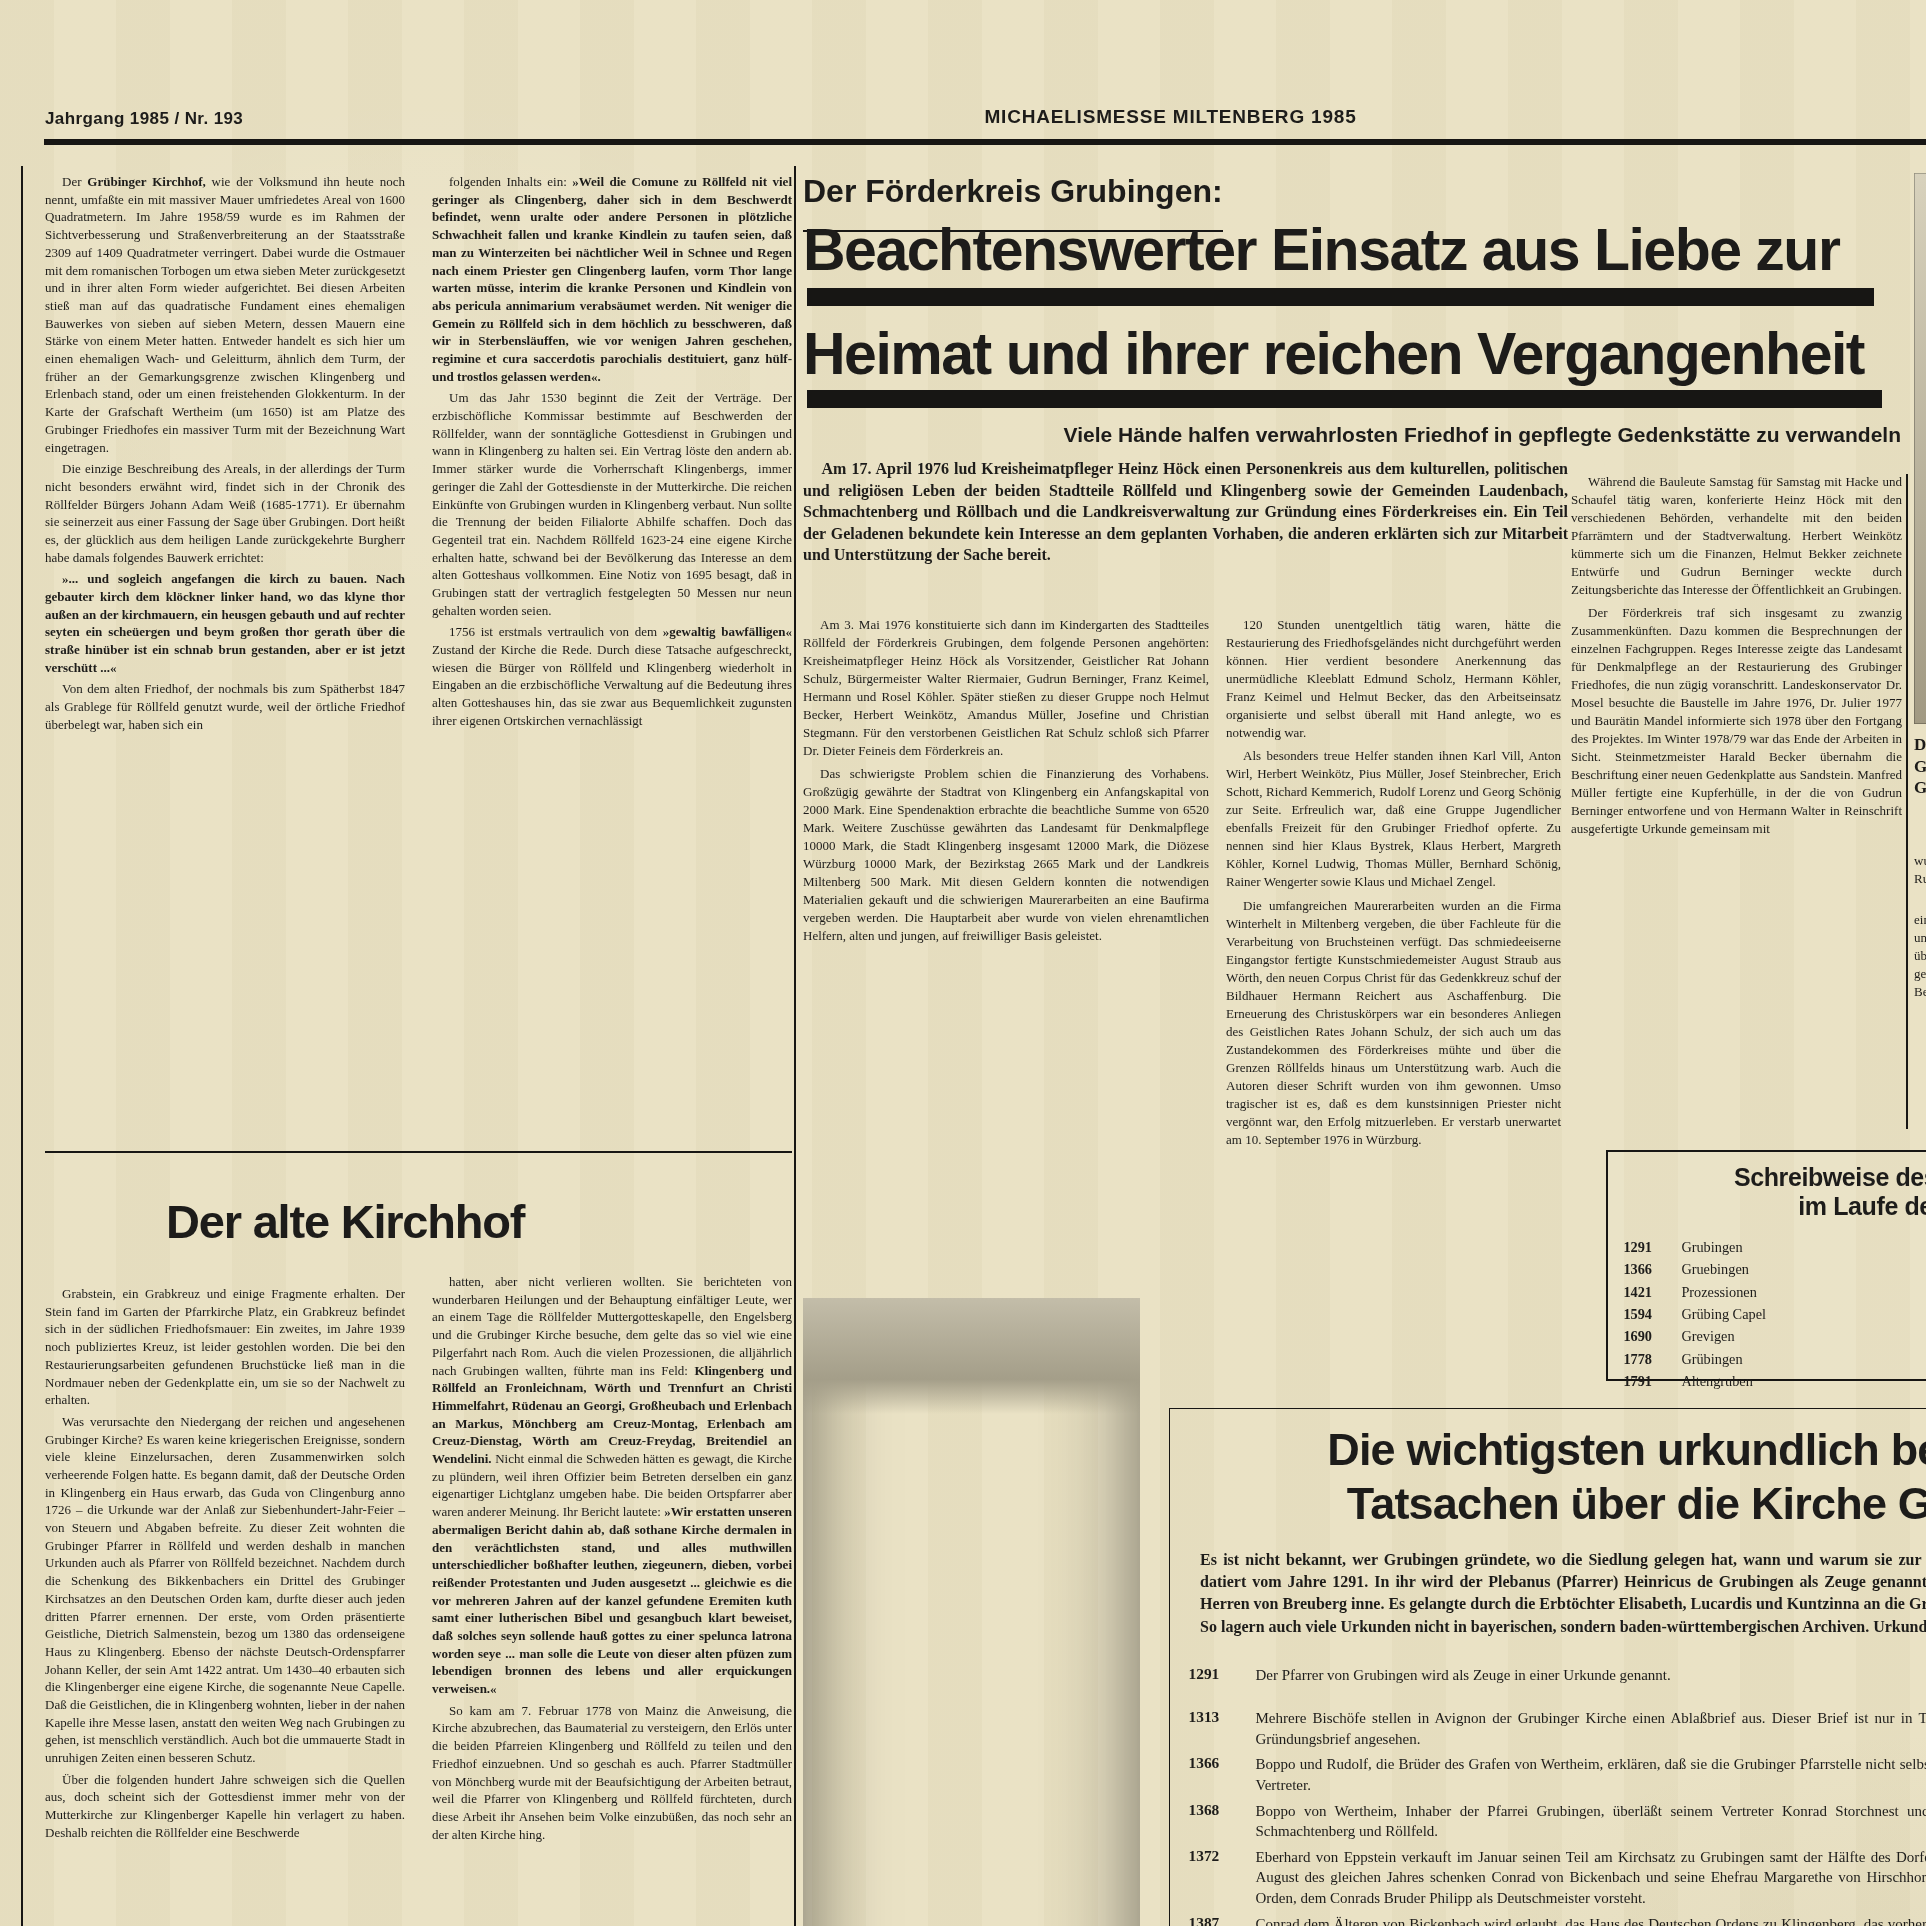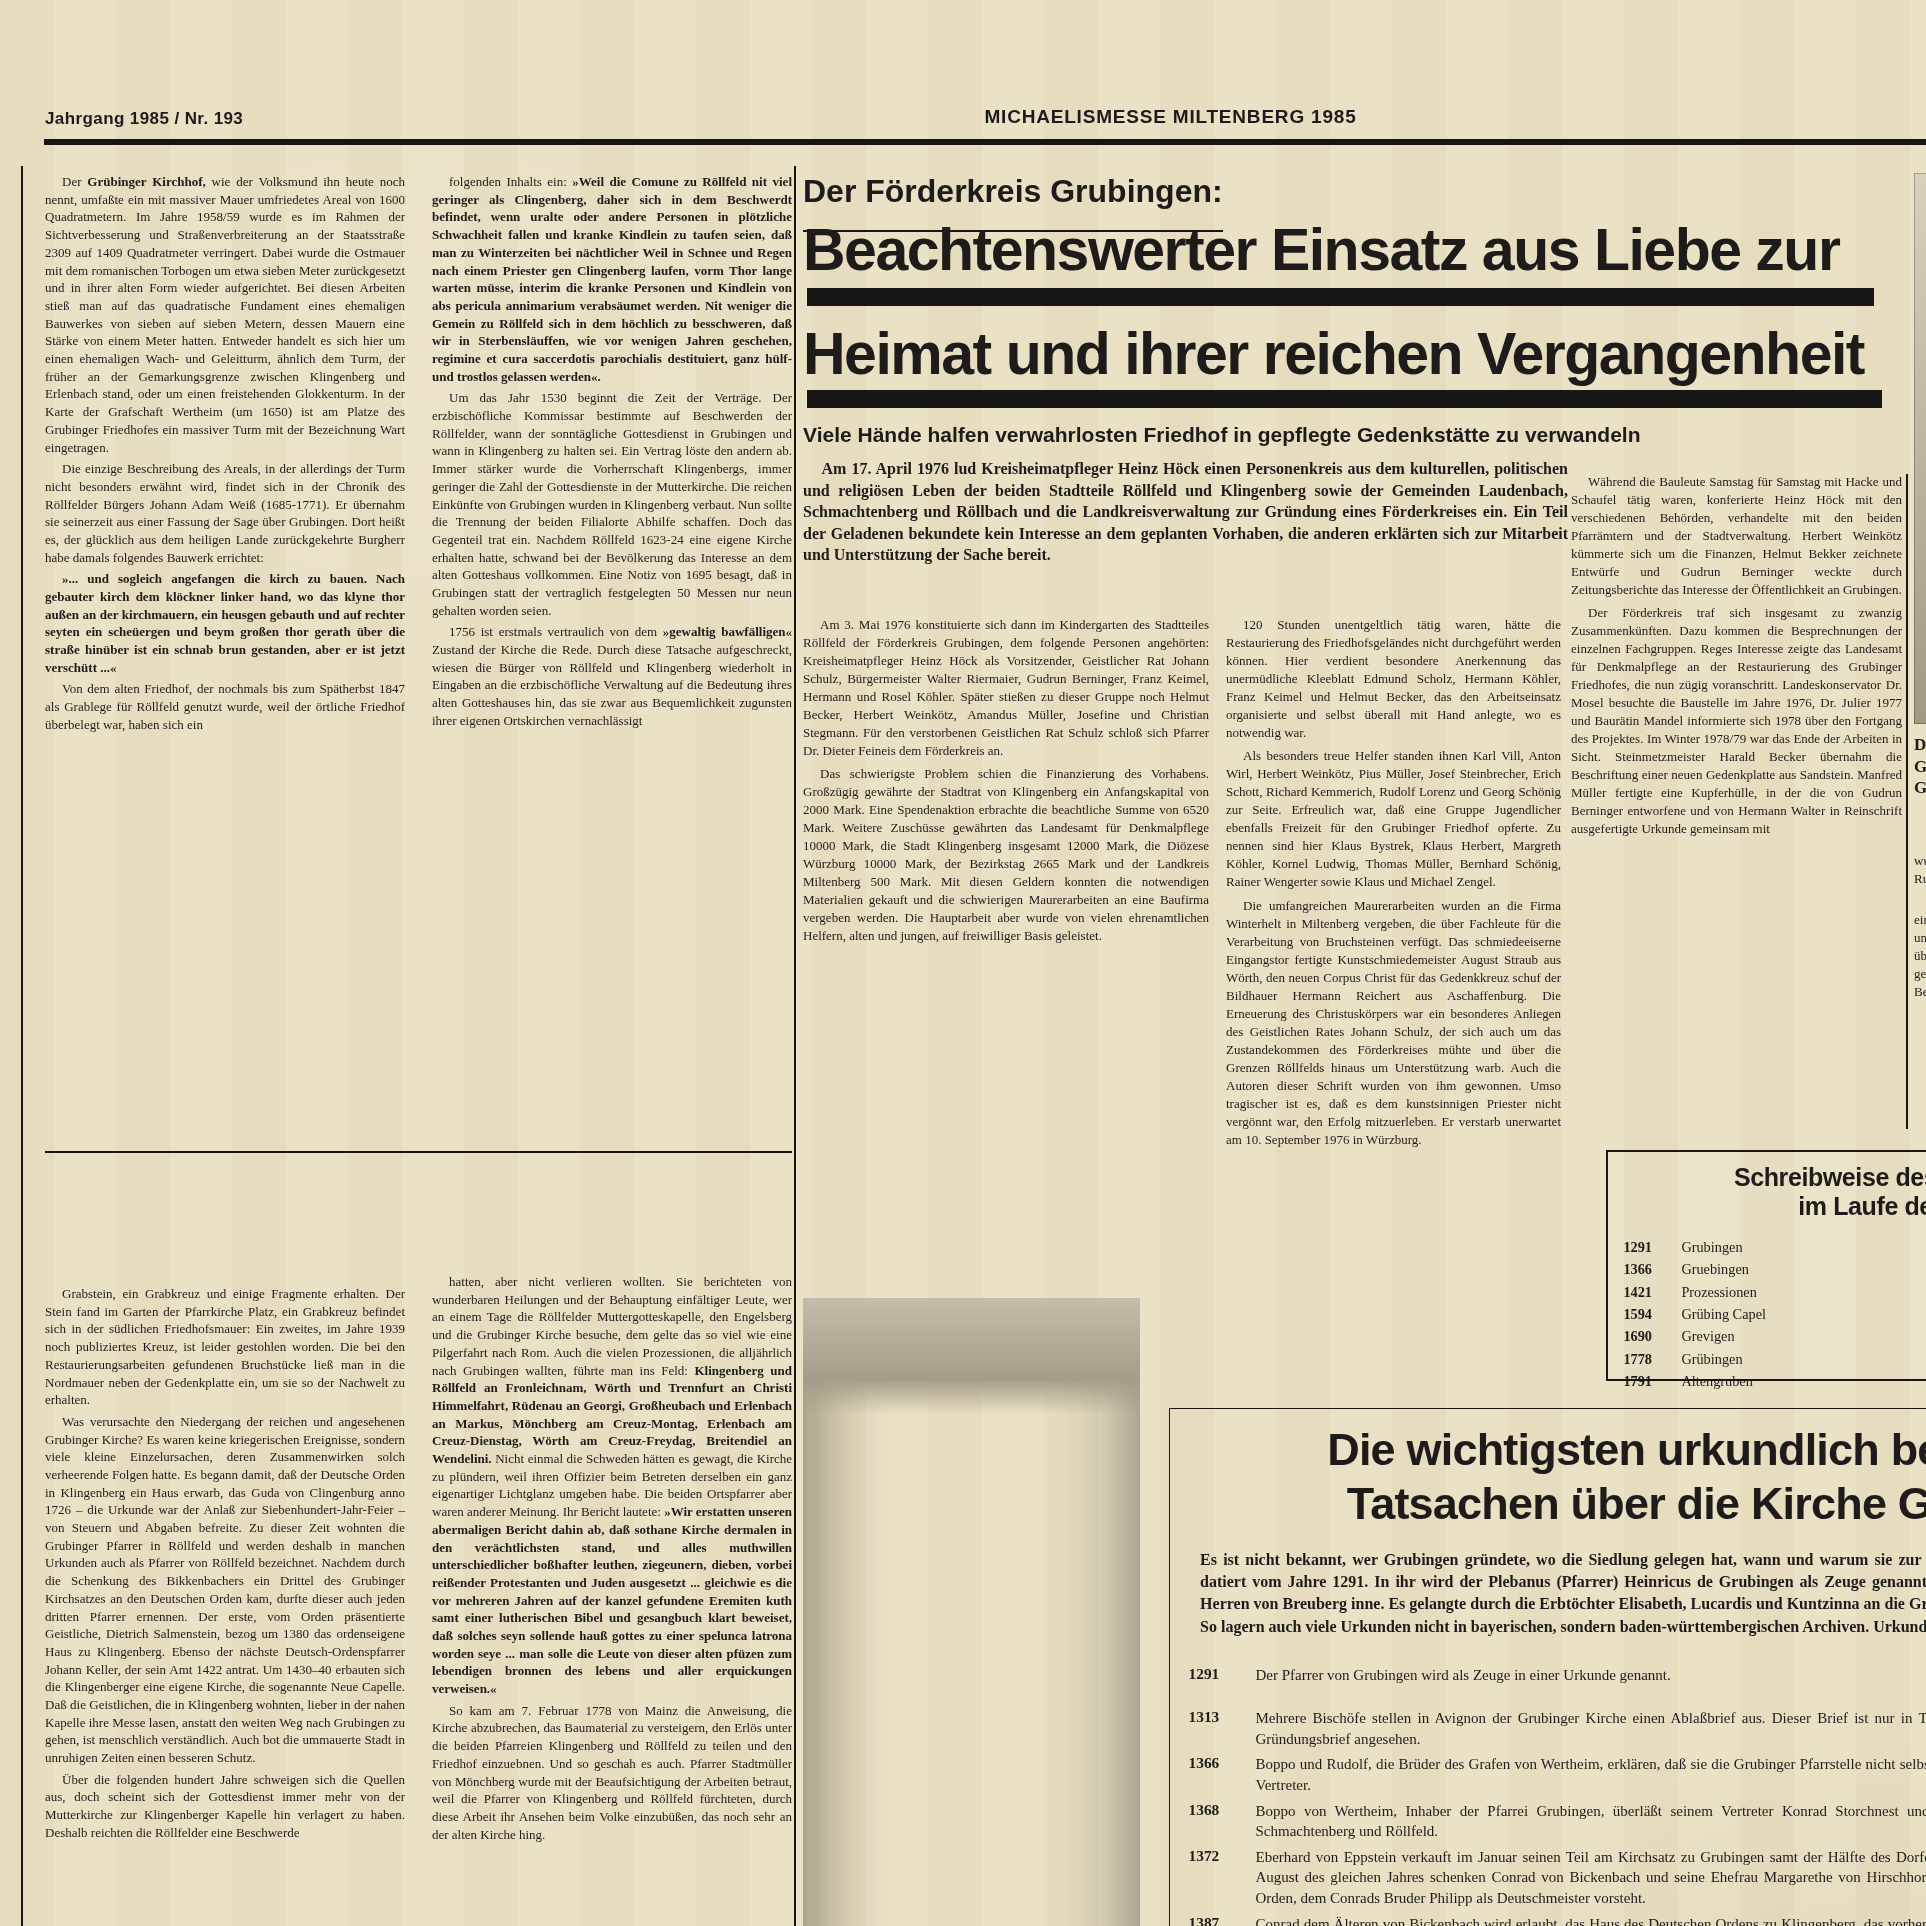--- a/index.html
+++ b/index.html
@@ -22,21 +22,21 @@
   .para:first-child{}
   .bodycol{font-size:13px; line-height:17.7px;}
   .bodycol b{font-weight:bold;}
   .feature-col{font-size:13px; line-height:18px;}
   .feature-col .para{margin-bottom:5.4px;}
   
   .mast{font-weight:bold; font-size:17px; letter-spacing:0.4px;}
   
   .kicker{font-weight:bold; font-size:32px; border-bottom:2.7px solid #171614; padding-bottom:21px; letter-spacing:0px;}
   .mainline{font-weight:bold; font-size:59px; letter-spacing:-1.5px; white-space:nowrap;}
-  .subhead{font-weight:bold; font-size:21px; text-align:left;}
+  .subhead{font-weight:bold; font-size:21px; text-align:right;}
   .lead{font-weight:bold; font-size:16px; line-height:21.6px; text-align:justify;}
   .lead .para{text-indent:18.5px;}
   .sechead{font-weight:bold; font-size:47px; letter-spacing:-1.2px; white-space:nowrap;}
   .caption{font-weight:bold; font-size:15.4px; line-height:20px; text-align:justify;}
   
   .spellbox{border:2.7px solid #171614; background:rgba(255,255,255,.04); padding:10.8px 15.4px 13px 15.4px; box-sizing:border-box;}
   .spelltitle{font-weight:bold; font-size:25px; line-height:29px; text-align:center; letter-spacing:-0.4px;}
   .spellrows{margin-top:15.4px;}
   .spellrow{display:flex; font-size:14.3px; line-height:22.3px;}
   .spellrow .yr{width:58px; font-weight:bold;}
@@ -92,20 +92,21 @@
       <p class="para"><b>»... und sogleich angefangen die kirch zu bauen. Nach gebauter kirch dem klöckner linker hand, wo das klyne thor außen an der kirchmauern, ein heusgen gebauth und auf rechter seyten ein scheüergen und beym großen thor gerath über die straße hinüber ist ein schnab brun gestanden, aber er ist jetzt verschütt ...«</b></p>
       <p class="para"><span>Von dem alten Friedhof, der nochmals bis zum Spätherbst 1847 als Grablege für Röllfeld genutzt wurde, weil der örtliche Friedhof überbelegt war, haben sich ein</span></p>
     </div>
   <div class="abs bodycol" style="left:432px;top:173px;width:360px;">
       <p class="para"><span>folgenden Inhalts ein: </span><b>»Weil die Comune zu Röllfeld nit viel geringer als Clingenberg, daher sich in dem Beschwerdt befindet, wenn uralte oder andere Personen in plötzliche Schwachheit fallen und kranke Kindlein zu taufen seien, daß man zu Winterzeiten bei nächtlicher Weil in Schnee und Regen nach einem Priester gen Clingenberg laufen, vorm Thor lange warten müsse, interim die kranke Personen und Kindlein von abs pericula annimarium verabsäumet werden. Nit weniger die Gemein zu Röllfeld sich in dem höchlich zu besschweren, daß wir in Sterbensläuffen, wie vor wenigen Jahren geschehen, regimine et cura saccerdotis parochialis destituiert, ganz hülf- und trostlos gelassen werden«.</b></p>
       <p class="para"><span>Um das Jahr 1530 beginnt die Zeit der Verträge. Der erzbischöfliche Kommissar bestimmte auf Beschwerden der Röllfelder, wann der sonntägliche Gottesdienst in Grubingen und wann in Klingenberg zu halten sei. Ein Vertrag löste den andern ab. Immer stärker wurde die Vorherrschaft Klingenbergs, immer geringer die Zahl der Gottesdienste in der Mutterkirche. Die reichen Einkünfte von Grubingen wurden in Klingenberg verbaut. Nun sollte die Trennung der beiden Filialorte Abhilfe schaffen. Doch das Gegenteil trat ein. Nachdem Röllfeld 1623-24 eine eigene Kirche erhalten hatte, schwand bei der Bevölkerung das Interesse an dem alten Gotteshaus vollkommen. Eine Notiz von 1695 besagt, daß in Grubingen statt der vertraglich festgelegten 50 Messen nur neun gehalten worden seien.</span></p>
       <p class="para"><span>1756 ist erstmals vertraulich von dem </span><b>»gewaltig bawfälligen«</b><span> Zustand der Kirche die Rede. Durch diese Tatsache aufgeschreckt, wiesen die Bürger von Röllfeld und Klingenberg wiederholt in Eingaben an die erzbischöfliche Verwaltung auf die Bedeutung ihres alten Gotteshauses hin, das sie zwar aus Bequemlichkeit zugunsten ihrer eigenen Ortskirchen vernachlässigt</span></p>
     </div>
   <div class="abs rule" style="left:45px;top:1151px;width:747px;height:1.9px;"></div>
 
+  <div class="abs sechead sans" style="left:166px;top:1194px;"><span>Der alte Kirchhof</span></div>
   <div class="abs bodycol" style="left:45px;top:1273px;width:360px;margin-top:12px;">
       <p class="para"><span>Grabstein, ein Grabkreuz und einige Fragmente erhalten. Der Stein fand im Garten der Pfarrkirche Platz, ein Grabkreuz befindet sich in der südlichen Friedhofsmauer: Ein zweites, im Jahre 1939 noch publiziertes Kreuz, ist leider gestohlen worden. Die bei den Restaurierungsarbeiten gefundenen Bruchstücke ließ man in die Nordmauer neben der Gedenkplatte ein, um sie so der Nachwelt zu erhalten.</span></p>
       <p class="para"><span>Was verursachte den Niedergang der reichen und angesehenen Grubinger Kirche? Es waren keine kriegerischen Ereignisse, sondern viele kleine Einzelursachen, deren Zusammenwirken solch verheerende Folgen hatte. Es begann damit, daß der Deutsche Orden in Klingenberg ein Haus erwarb, das Guda von Clingenburg anno 1726 – die Urkunde war der Anlaß zur Siebenhundert-Jahr-Feier – von Steuern und Abgaben befreite. Zu dieser Zeit wohnten die Grubinger Pfarrer in Röllfeld und werden deshalb in manchen Urkunden auch als Pfarrer von Röllfeld bezeichnet. Nachdem durch die Schenkung des Bikkenbachers ein Drittel des Grubinger Kirchsatzes an den Deutschen Orden kam, durfte dieser auch jeden dritten Pfarrer ernennen. Der erste, vom Orden präsentierte Geistliche, Dietrich Salmenstein, bezog um 1380 das ordenseigene Haus zu Klingenberg. Ebenso der nächste Deutsch-Ordenspfarrer Johann Keller, der sein Amt 1422 antrat. Um 1430–40 erbauten sich die Klingenberger eine eigene Kirche, die sogenannte Neue Capelle. Daß die Geistlichen, die in Klingenberg wohnten, lieber in der nahen Kapelle ihre Messe lasen, anstatt den weiten Weg nach Grubingen zu gehen, ist menschlich verständlich. Auch bot die ummauerte Stadt in unruhigen Zeiten einen besseren Schutz.</span></p>
       <p class="para"><span>Über die folgenden hundert Jahre schweigen sich die Quellen aus, doch scheint sich der Gottesdienst immer mehr von der Mutterkirche zur Klingenberger Kapelle hin verlagert zu haben. Deshalb reichten die Röllfelder eine Beschwerde</span></p>
     </div>
   <div class="abs bodycol" style="left:432px;top:1273px;width:360px;">
       <p class="para"><span>hatten, aber nicht verlieren wollten. Sie berichteten von wunderbaren Heilungen und der Behauptung einfältiger Leute, wer an einem Tage die Röllfelder Muttergotteskapelle, den Engelsberg und die Grubinger Kirche besuche, dem gelte das so viel wie eine Pilgerfahrt nach Rom. Auch die vielen Prozessionen, die alljährlich nach Grubingen wallten, führte man ins Feld: </span><b>Klingenberg und Röllfeld an Fronleichnam, Wörth und Trennfurt an Christi Himmelfahrt, Rüdenau an Georgi, Großheubach und Erlenbach an Markus, Mönchberg am Creuz-Montag, Erlenbach am Creuz-Dienstag, Wörth am Creuz-Freydag, Breitendiel an Wendelini.</b><span> Nicht einmal die Schweden hätten es gewagt, die Kirche zu plündern, weil ihren Offizier beim Betreten derselben ein ganz eigenartiger Lichtglanz umgeben habe. Die beiden Ortspfarrer aber waren anderer Meinung. Ihr Bericht lautete: </span><b>»Wir erstatten unseren abermaligen Bericht dahin ab, daß sothane Kirche dermalen in den verächtlichsten stand, und alles muthwillen unterschiedlicher boßhafter leuthen, ziegeunern, dieben, vorbei reißender Protestanten und Juden ausgesetzt ... gleichwie es die vor mehreren Jahren auf der kanzel gefundene Eremiten kuth samt einer lutherischen Bibel und gesangbuch klart beweiset, daß solches seyn sollende hauß gottes zu einer spelunca latrona worden seye ... man solle die Leute von dieser alten pfüzen zum lebendigen bronnen des lebens und aller erquickungen verweisen.«</b></p>
       <p class="para"><span>So kam am 7. Februar 1778 von Mainz die Anweisung, die Kirche abzubrechen, das Baumaterial zu versteigern, den Erlös unter die beiden Pfarreien Klingenberg und Röllfeld zu teilen und den Friedhof einzuebnen. Und so geschah es auch. Pfarrer Stadtmüller von Mönchberg wurde mit der Beaufsichtigung der Arbeiten betraut, weil die Pfarrer von Klingenberg und Röllfeld fürchteten, durch diese Arbeit ihr Ansehen beim Volke einzubüßen, das noch sehr an der alten Kirche hing.</span></p>
     </div>
 

